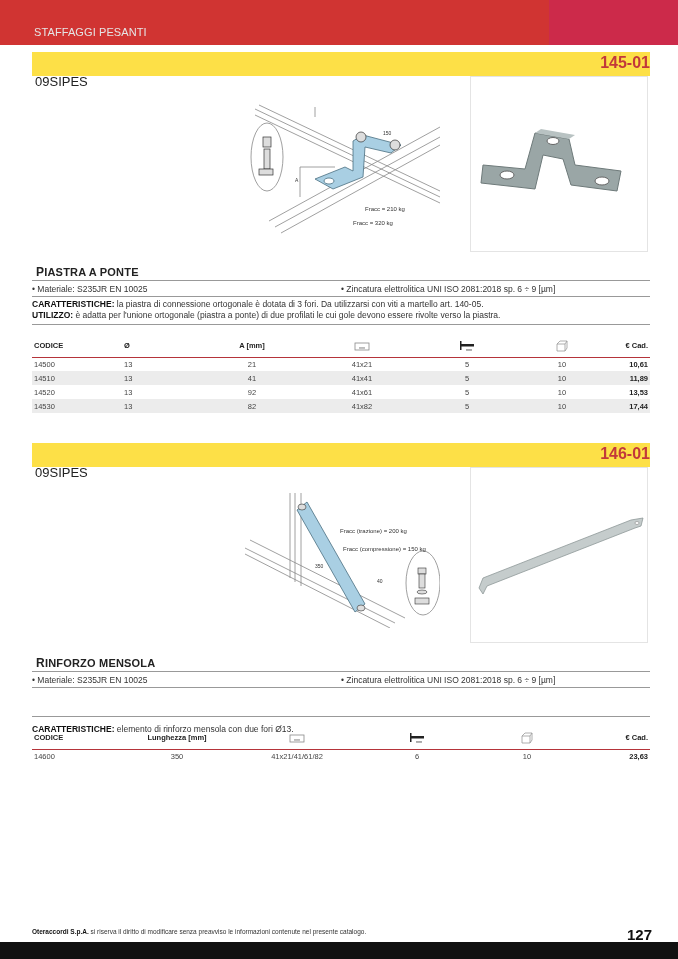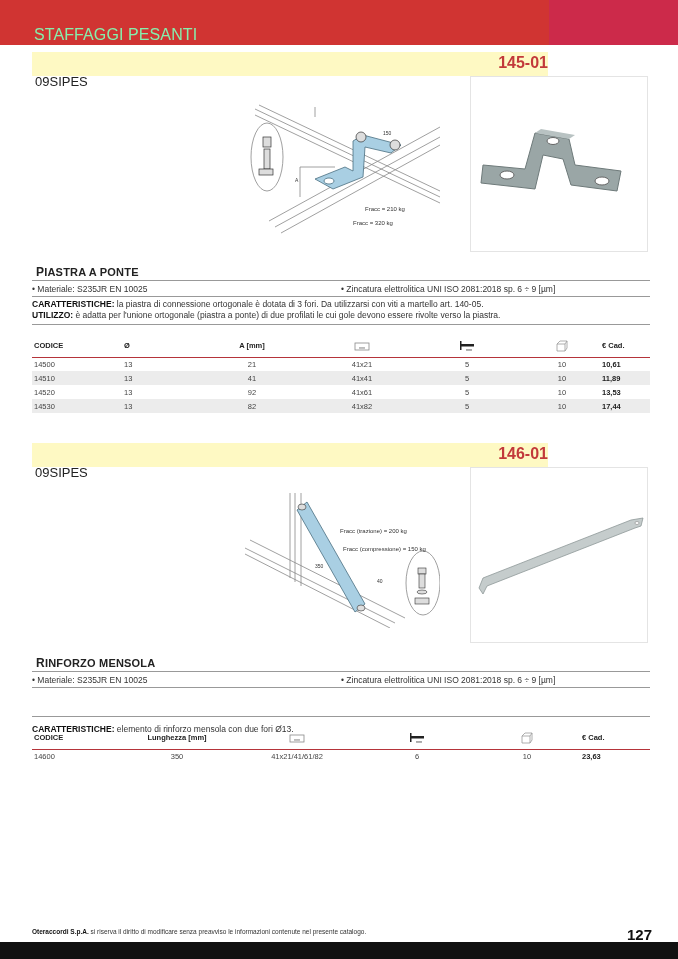--- a/index.html
+++ b/index.html
@@ -1,23 +1,23 @@
 <!DOCTYPE html>
 <html><head>
 <meta charset="utf-8">
 <style>
   * { box-sizing: border-box; margin: 0; padding: 0; }
   html, body { width: 678px; height: 959px; background: #ffffff; overflow: hidden; }
   body { position: relative; font-family: "Liberation Sans", "DejaVu Sans", sans-serif; color: #333; }
 
   .topbar { position: absolute; left: 0; top: 0; width: 678px; height: 45px; background: #d03432; }
   .topbar .accent { position: absolute; right: 0; top: 0; width: 129px; height: 45px; background: #cc2a4a; }
-  .topbar .title { position: absolute; left: 34px; top: 26px; font-size: 16px; color: #86efac; font-weight: 500; letter-spacing: 0.1px; }
-
-  .code-band { position: absolute; left: 32px; width: 516px; height: 24px; background: #fef9c3; }
+  .topbar .title { position: absolute; left: 34px; top: 26px; font-size: 11px; color: #e5e5e5; font-weight: 500; letter-spacing: 0.1px; }
+
+  .code-band { position: absolute; left: 32px; width: 618px; height: 24px; background: #fde047; }
   .code-band .code { position: absolute; right: 0; top: 2px; font-size: 16px; font-weight: bold; color: #c2393a; }
   .brand { position: absolute; left: 35px; font-size: 13px; color: #222; }
 
   .photo-box { position: absolute; left: 470px; width: 178px; height: 176px; border: 1px solid #e4e4e4; background: #fff; }
   .diagram { position: absolute; left: 245px; width: 195px; height: 140px; }
 
   .prod-title { position: absolute; left: 36px; font-size: 11px; font-weight: bold; color: #222; font-variant: small-caps; letter-spacing: 0.2px; }
   .prod-title .big { font-size: 12px; }
   .spec-line { position: absolute; left: 32px; width: 618px; border-top: 1px solid #999; }
   .spec-row { position: absolute; left: 32px; width: 618px; font-size: 8.5px; color: #333; }
@@ -25,21 +25,21 @@
   .spec-row .r { position: absolute; left: 309px; }
   .desc { position: absolute; left: 32px; width: 618px; font-size: 8.5px; color: #333; line-height: 11px; }
   .desc b { color: #111; }
 
   table.grid { position: absolute; left: 32px; width: 618px; border-collapse: collapse; font-size: 7.5px; color: #444; }
   table.grid th { font-weight: bold; color: #222; font-size: 7.5px; height: 22px; vertical-align: middle; border-bottom: 1.5px solid #b5343a; }
   table.grid td { height: 14px; }
   table.grid tr.shade td { background: #ececec; }
   table.grid .left { text-align: left; padding-left: 2px; }
   table.grid .center { text-align: center; }
-  table.grid .right { text-align: left; padding-right: 2px; }
+  table.grid .right { text-align: right; padding-right: 2px; }
   table.grid .price { font-weight: bold; color: #222; }
 
   .footer-text { position: absolute; left: 32px; top: 928px; font-size: 6.5px; color: #333; }
   .footer-text b { color: #111; }
   .page-num { position: absolute; right: 26px; top: 926px; font-size: 15px; font-weight: bold; color: #111; }
   .footer-bar { position: absolute; left: 0; top: 942px; width: 678px; height: 17px; background: #111; }
 
   .ico { display: inline-block; vertical-align: middle; }
 </style>
 </head>

